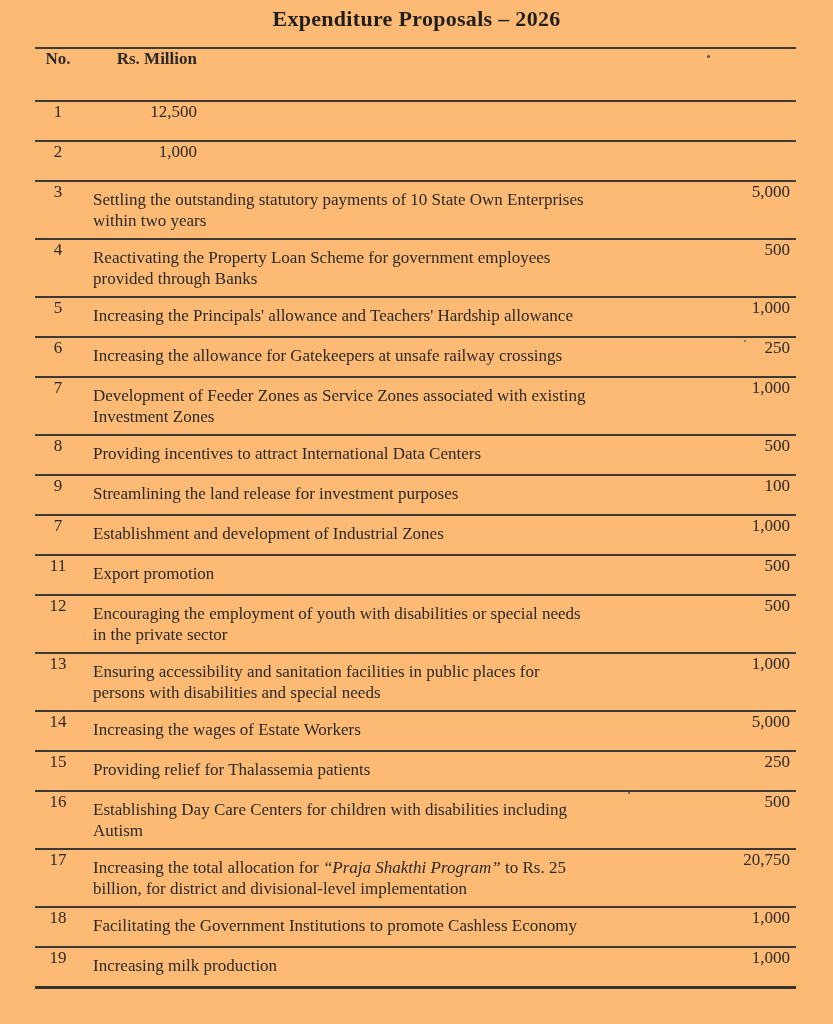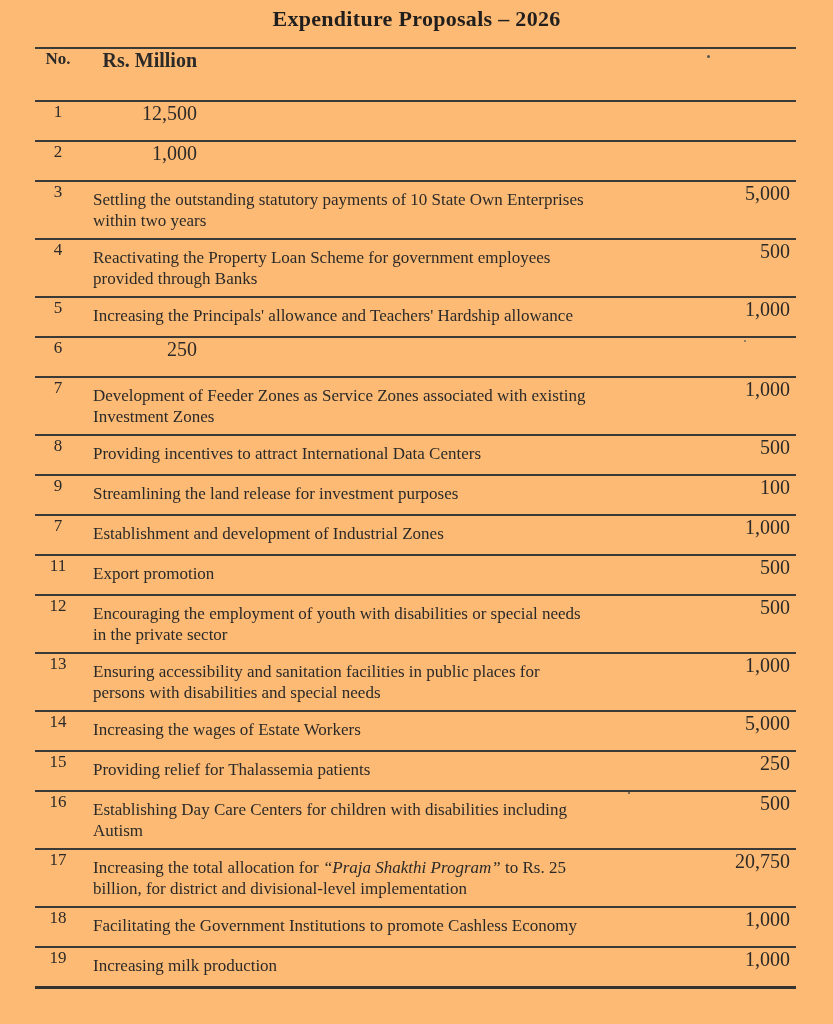--- a/index.html
+++ b/index.html
@@ -62,21 +62,21 @@
     font-size: 17px;
     line-height: 21px;
   }
   .col-proposal span {
     white-space: pre-wrap;
   }
   .col-amount {
     flex: none;
     width: 104px;
     text-align: right;
-    font-size: 20px;
+    font-size: 17px;
     padding-right: 6px;
   }
   .italic {
     font-style: italic;
     font-family: Liberation Serif, serif;
   }
   .artifact-dot {
     position: absolute;
     border-radius: 50%;
     background: #57544f;
@@ -118,20 +118,21 @@
 provided through Banks</span></div>
     <div class="col-amount">500</div>
   </div>
         <div class="row">
     <div class="col-no">5</div>
     <div class="col-proposal"><span>Increasing the Principals' allowance and Teachers' Hardship allowance</span></div>
     <div class="col-amount">1,000</div>
   </div>
         <div class="row">
     <div class="col-no">6</div>
+    <div class="col-proposal"><span>Increasing the allowance for Gatekeepers at unsafe railway crossings</span></div>
     <div class="col-amount">250</div>
   </div>
         <div class="row">
     <div class="col-no">7</div>
     <div class="col-proposal"><span>Development of Feeder Zones as Service Zones associated with existing
 Investment Zones</span></div>
     <div class="col-amount">1,000</div>
   </div>
         <div class="row">
     <div class="col-no">8</div>

